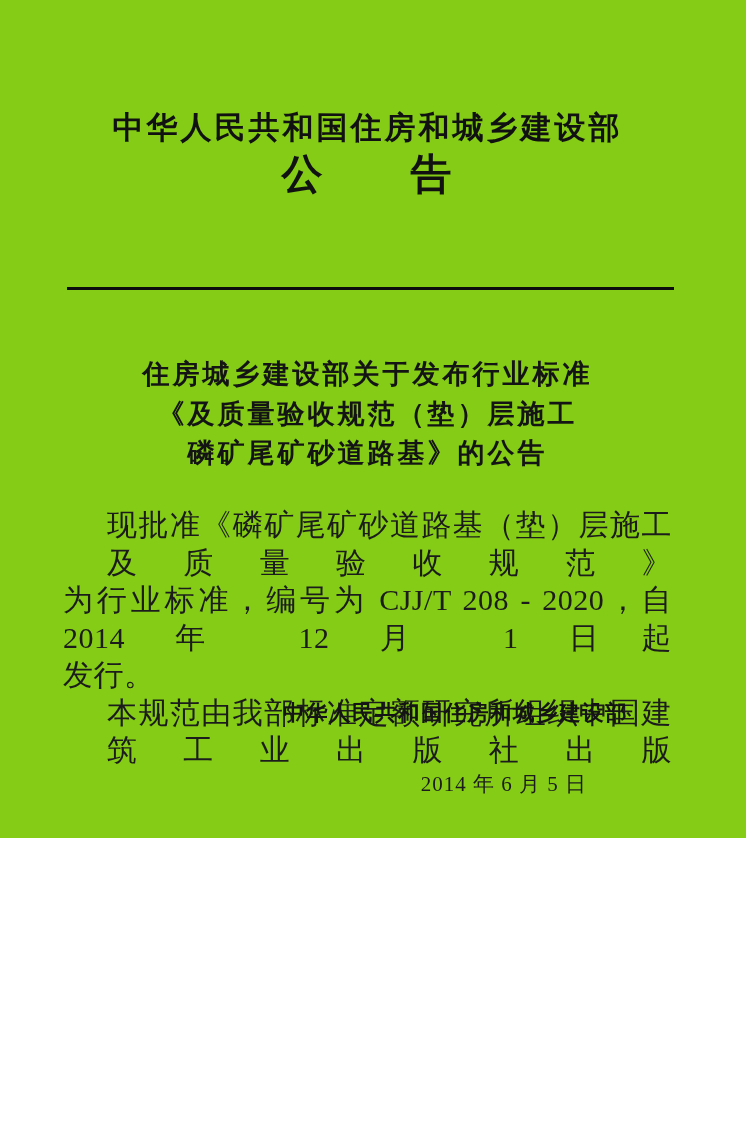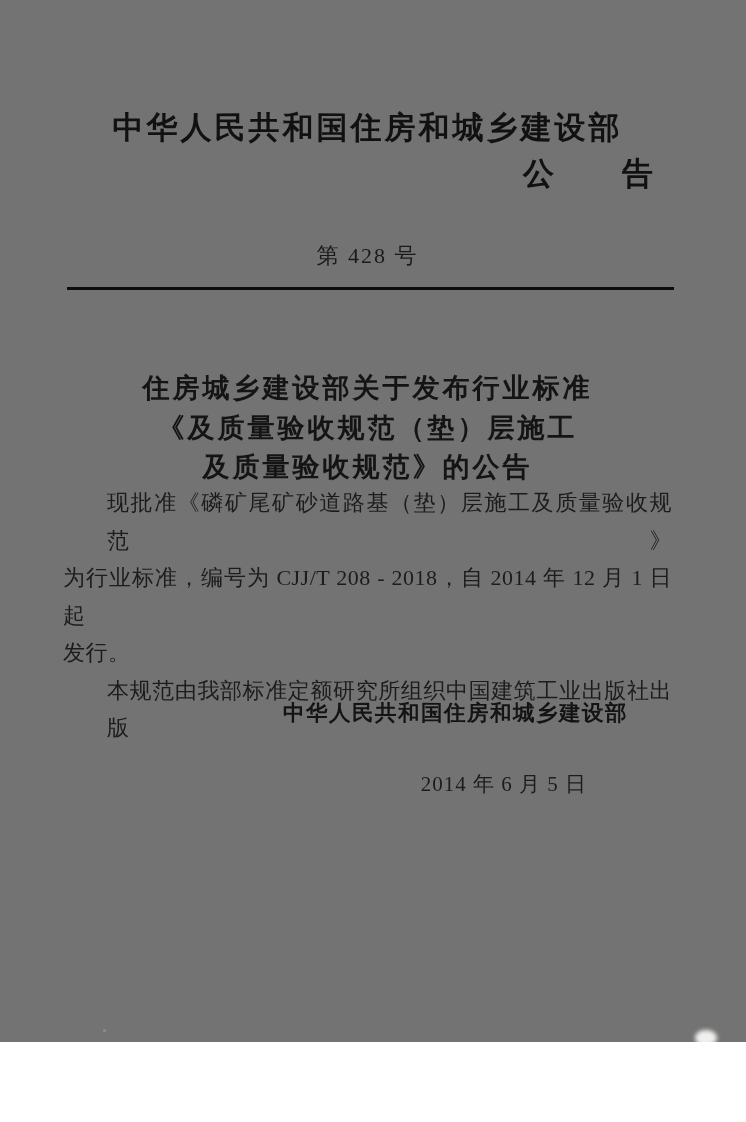--- a/index.html
+++ b/index.html
@@ -3,22 +3,22 @@
 <meta charset="utf-8">
 <style>
   html, body {
     margin: 0;
     padding: 0;
     background: #ffffff;
   }
   .page {
     position: relative;
     width: 746px;
-    height: 1042px;
-    background: #737373;
+    height: 838px;
+    background: #84cc16;
     overflow: hidden;
     font-family: "Liberation Serif", "DejaVu Serif", serif;
     color: #1c1c1c;
   }
   
   .main-title {
     position: absolute;
     left: 63px;
     width: 609px;
     top: 110px;
@@ -26,27 +26,27 @@
     font-family: "Liberation Sans", "DejaVu Sans", sans-serif;
     font-weight: 700;
     font-size: 31px;
     line-height: 36px;
     letter-spacing: 3px;
     color: #111111;
     white-space: nowrap;
   }
   .announce-word {
     position: absolute;
-    left: 46px;
+    left: 63px;
     width: 609px;
     top: 156px;
-    text-align: right;
+    text-align: center;
     font-family: "Liberation Sans", "DejaVu Sans", sans-serif;
     font-weight: 700;
-    font-size: 31px;
+    font-size: 41px;
     line-height: 36px;
     letter-spacing: 2px;
     color: #111111;
     white-space: nowrap;
   }
   .announce-number {
     position: absolute;
     left: 63px;
     width: 609px;
     top: 241px;
@@ -70,30 +70,29 @@
     position: absolute;
     left: 63px;
     width: 609px;
     top: 355px;
     text-align: center;
     font-weight: 700;
     font-size: 27px;
     line-height: 39.5px;
     letter-spacing: 3px;
     color: #141414;
-    margin-top: 14px;
   }
   .subtitle .line { white-space: nowrap; }
   
   .body-text {
     position: absolute;
     left: 63px;
     width: 609px;
-    top: 484px;
-    font-size: 22px;
+    top: 506px;
+    font-size: 30px;
     line-height: 37.5px;
     color: #1c1c1c;
   }
   .body-text .bline {
     text-align: justify;
     letter-spacing: 0.5px;
   }
   .body-text .jl { text-align-last: justify; }
   .body-text .ind { padding-left: 44px; }
   
@@ -162,33 +161,32 @@
 </style>
 </head>
 <body>
 
 <div class="page">
 
   <div class="main-title">中华人民共和国住房和城乡建设部</div>
 
   <div class="announce-word">公　　告</div>
 
-  <div class="announce-number">第 428 号</div>
 
   <div class="rule"></div>
 
   <div class="subtitle">
     <div class="line">住房城乡建设部关于发布行业标准</div>
     <div class="line">《及质量验收规范（垫）层施工</div>
-    <div class="line">及质量验收规范》的公告</div>
+    <div class="line">磷矿尾矿砂道路基》的公告</div>
   </div>
 
   <div class="body-text">
     <div class="bline jl ind">现批准《磷矿尾矿砂道路基（垫）层施工及质量验收规范》</div>
-    <div class="bline jl">为行业标准，编号为 CJJ/T 208 - 2018，自 2014 年 12 月 1 日起</div>
+    <div class="bline jl">为行业标准，编号为 CJJ/T 208 - 2020，自 2014 年 12 月 1 日起</div>
     <div class="bline">发行。</div>
     <div class="bline jl ind">本规范由我部标准定额研究所组织中国建筑工业出版社出版</div>
   </div>
 
   <div class="sig-issuer">中华人民共和国住房和城乡建设部</div>
 
   <div class="sig-date">2014 年 6 月 5 日</div>
 
   <div class="page-number">3</div>
 

